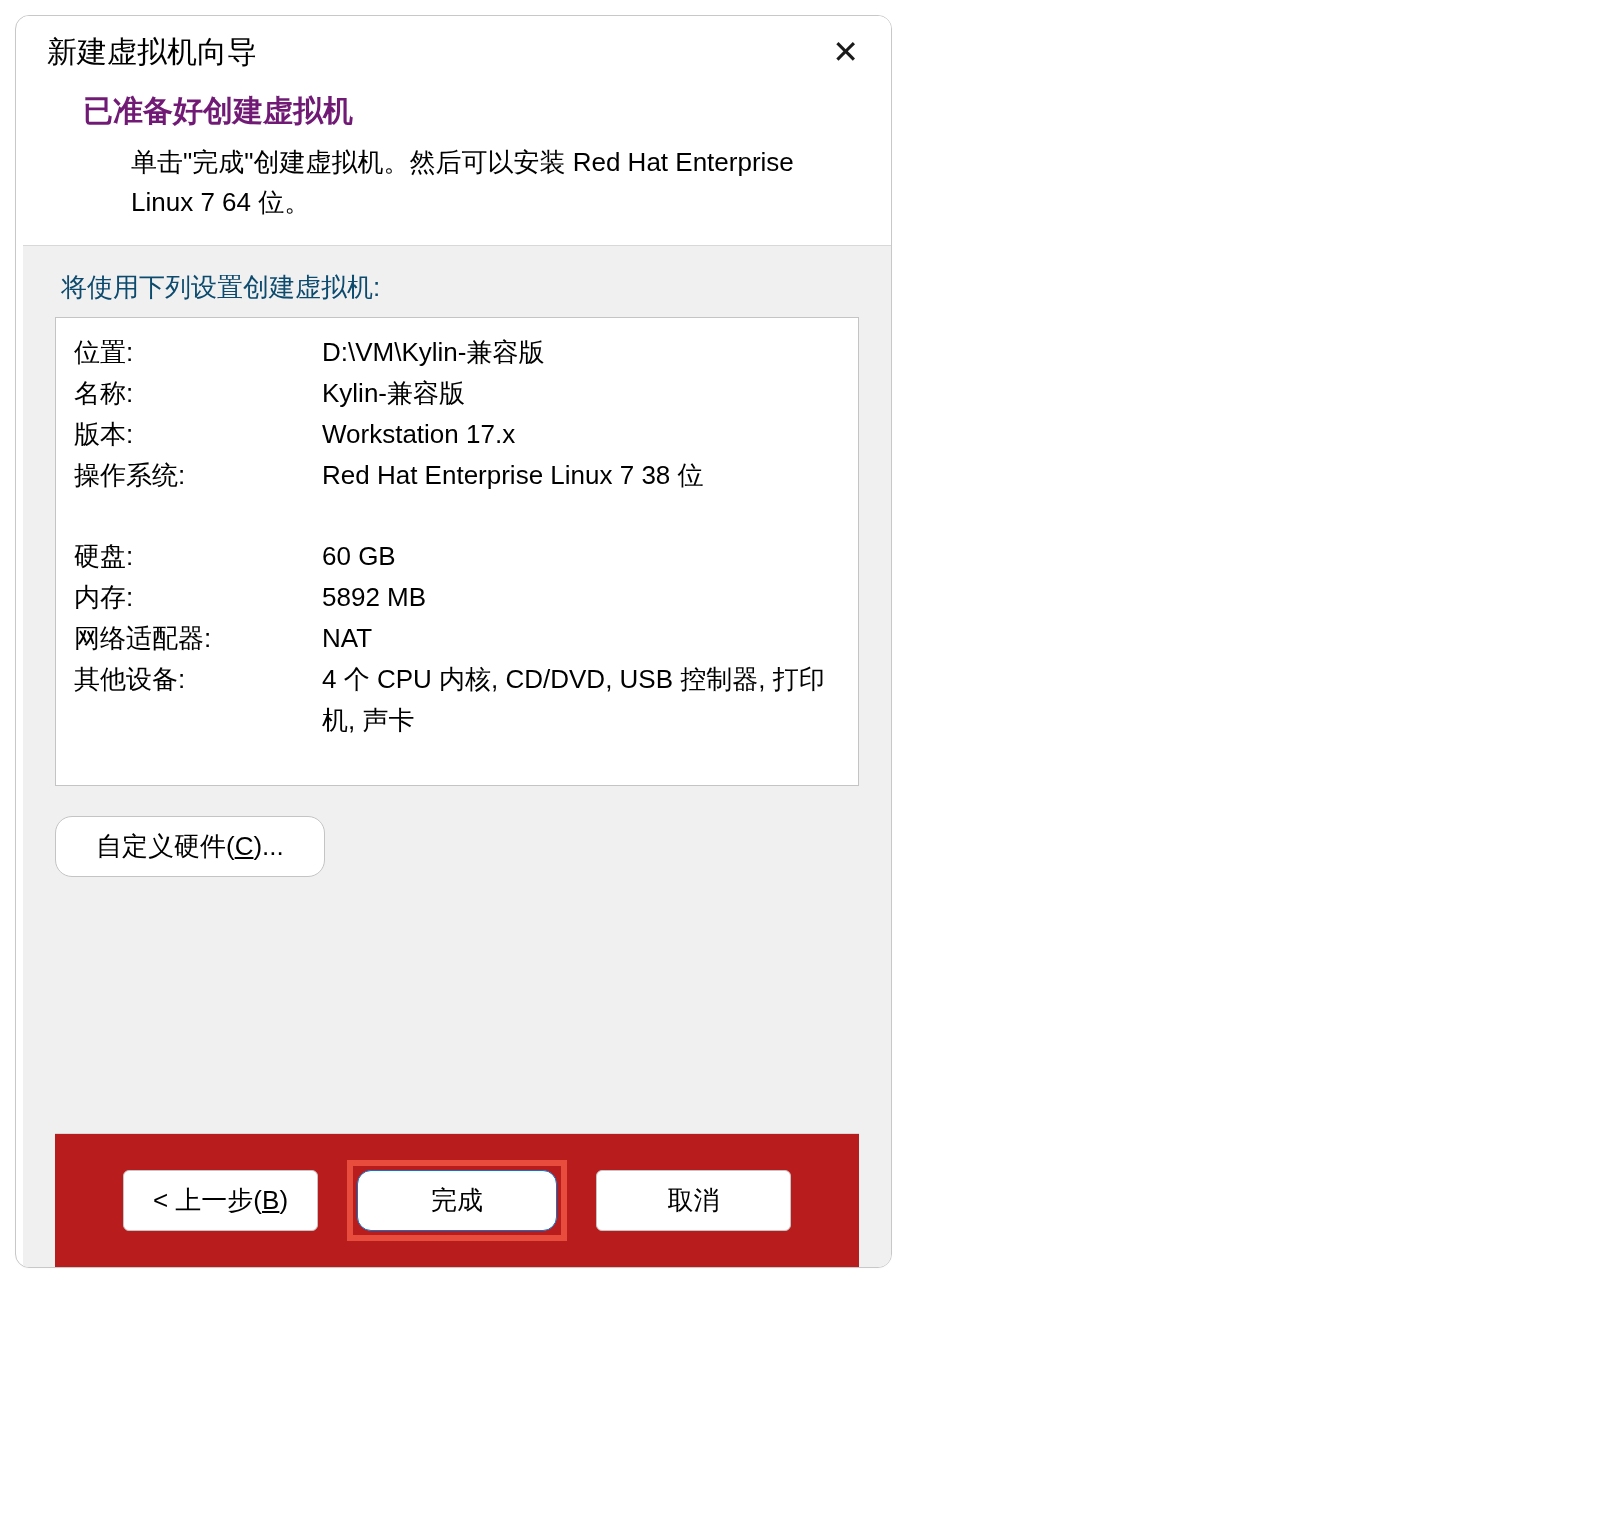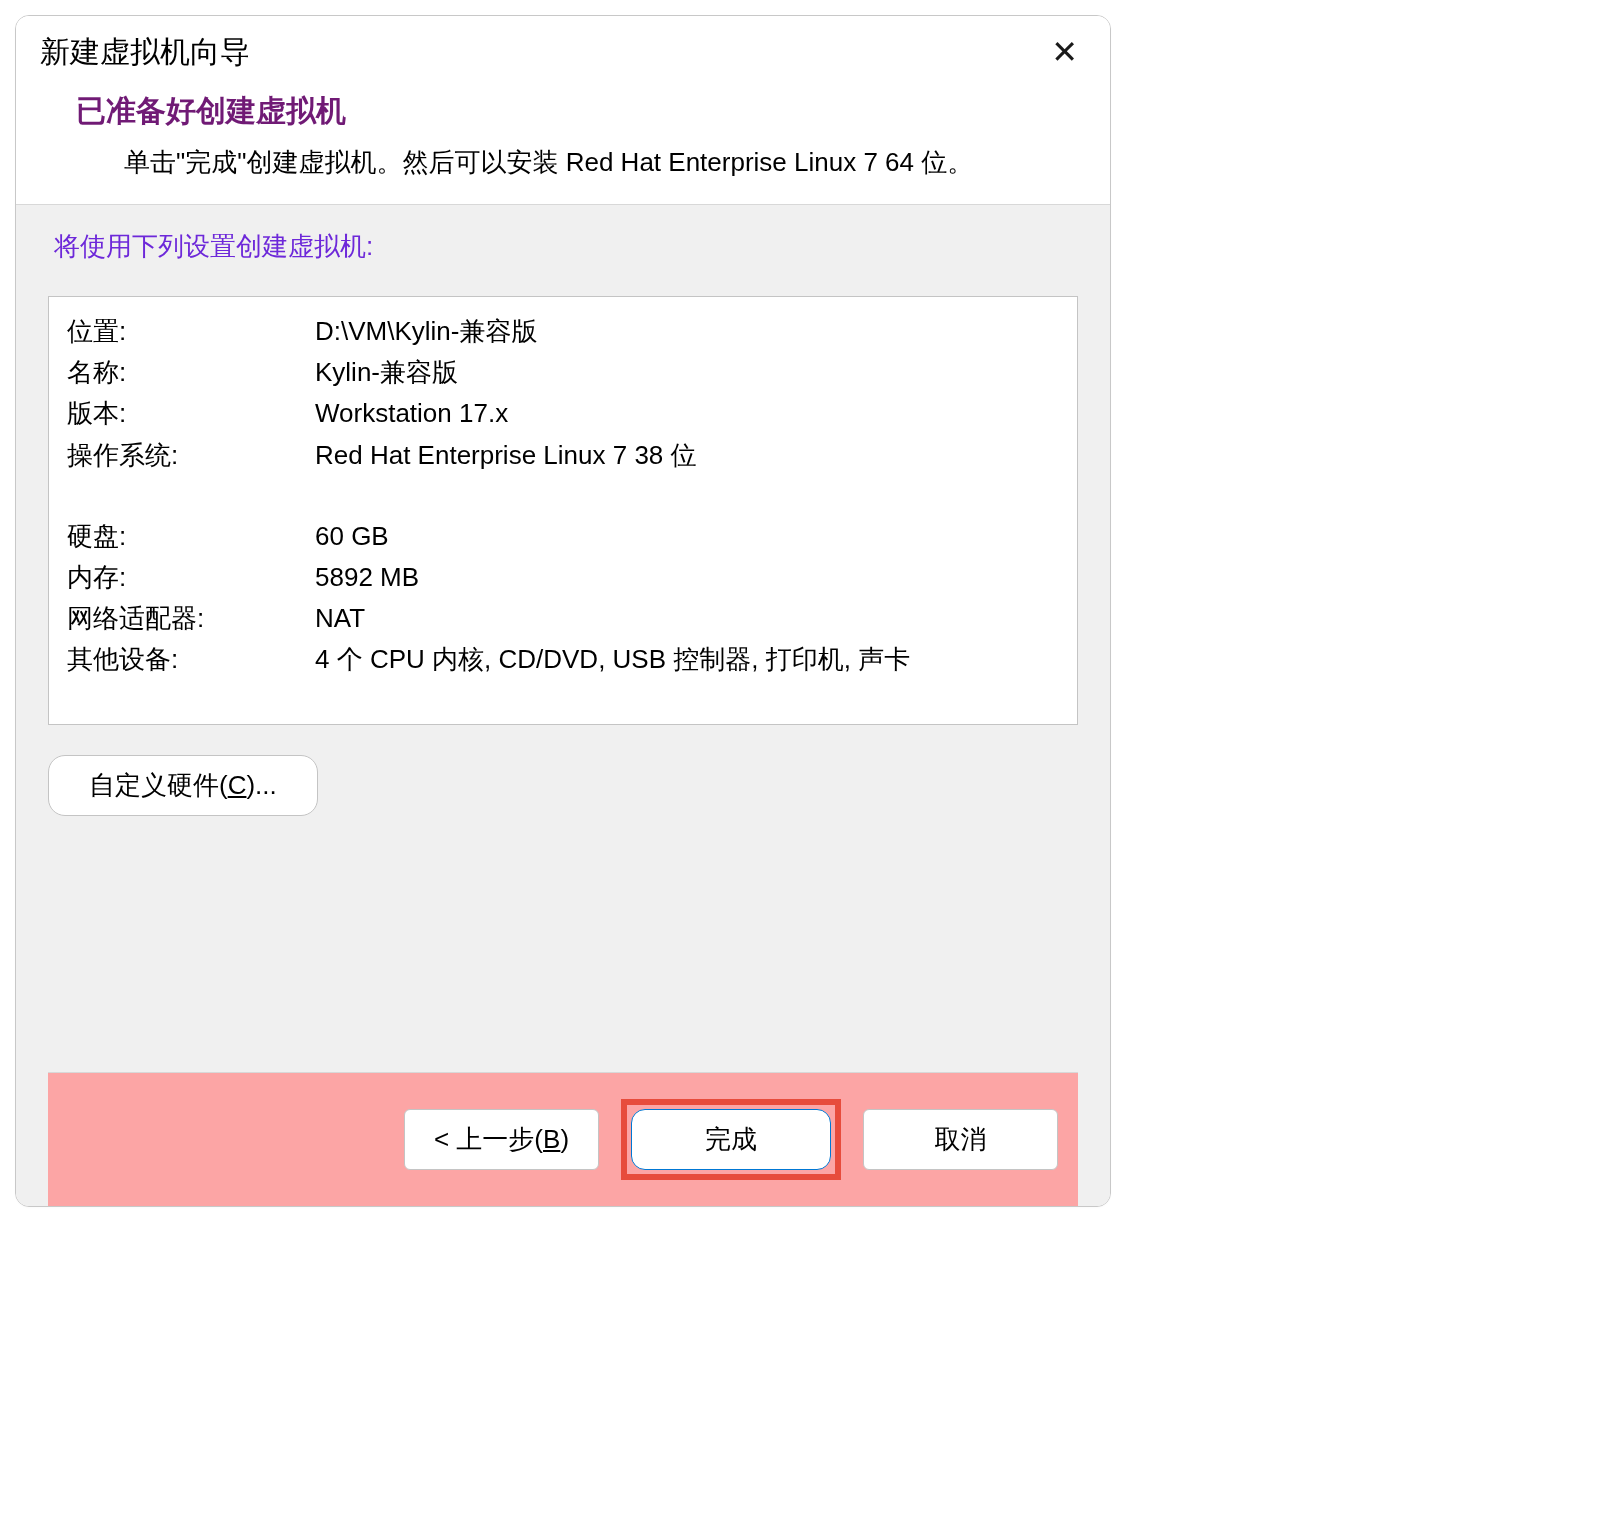--- a/index.html
+++ b/index.html
@@ -8,26 +8,27 @@
       padding: 0;
     }
     body {
       font-family: "Microsoft YaHei", "Segoe UI", Tahoma, sans-serif;
       background: #ffffff;
       width: 1603px;
       height: 1528px;
       padding: 15px;
     }
     .dialog {
-      width: 1096px;
+      width: 877px;
       border: 1.5px solid #c8c8c8;
       border-radius: 14px;
       background: #ffffff;
       overflow: hidden;
       box-shadow: 0 1px 2px rgba(0,0,0,0.02);
+      padding-left: 7px;
     }
     .title-bar {
       display: flex;
       justify-content: space-between;
       align-items: flex-start;
       padding: 16px 24px 6px 24px;
       background: #ffffff;
     }
     .title-text {
       font-size: 30px;
@@ -60,22 +61,22 @@
       margin-left: 48px;
       line-height: 1.55;
       max-width: 880px;
     }
     .body-section {
       background: #f0f0f0;
       padding: 24px 32px 0 32px;
     }
     .settings-intro {
       font-size: 26px;
-      color: #6d28d9;
-      margin-bottom: 32px;
+      color: #0c4a6e;
+      margin-bottom: 12px;
       margin-left: 6px;
     }
     .settings-box {
       background: #ffffff;
       border: 1.5px solid #c4c4c4;
       padding: 14px 18px 44px 18px;
       margin-bottom: 30px;
     }
     .settings-row {
       display: flex;
@@ -101,26 +102,26 @@
       padding: 12px 40px;
       font-size: 26px;
       color: #000000;
       cursor: pointer;
       margin-bottom: 26px;
     }
     .customize-btn .underline {
       text-decoration: underline;
     }
     .footer-section {
-      background: #fca5a5;
+      background: #b91c1c;
       border-top: 1.5px solid #d8d8d8;
       padding: 26px 20px 26px 20px;
       display: flex;
-      justify-content: flex-end;
-      gap: 22px;
+      justify-content: center;
+      gap: 29px;
       margin-top: 230px;
       align-items: center;
     }
     .footer-btn {
       background: #ffffff;
       border: 1.5px solid #c4c4c4;
       border-radius: 6px;
       padding: 12px 0;
       font-size: 26px;
       color: #000000;

